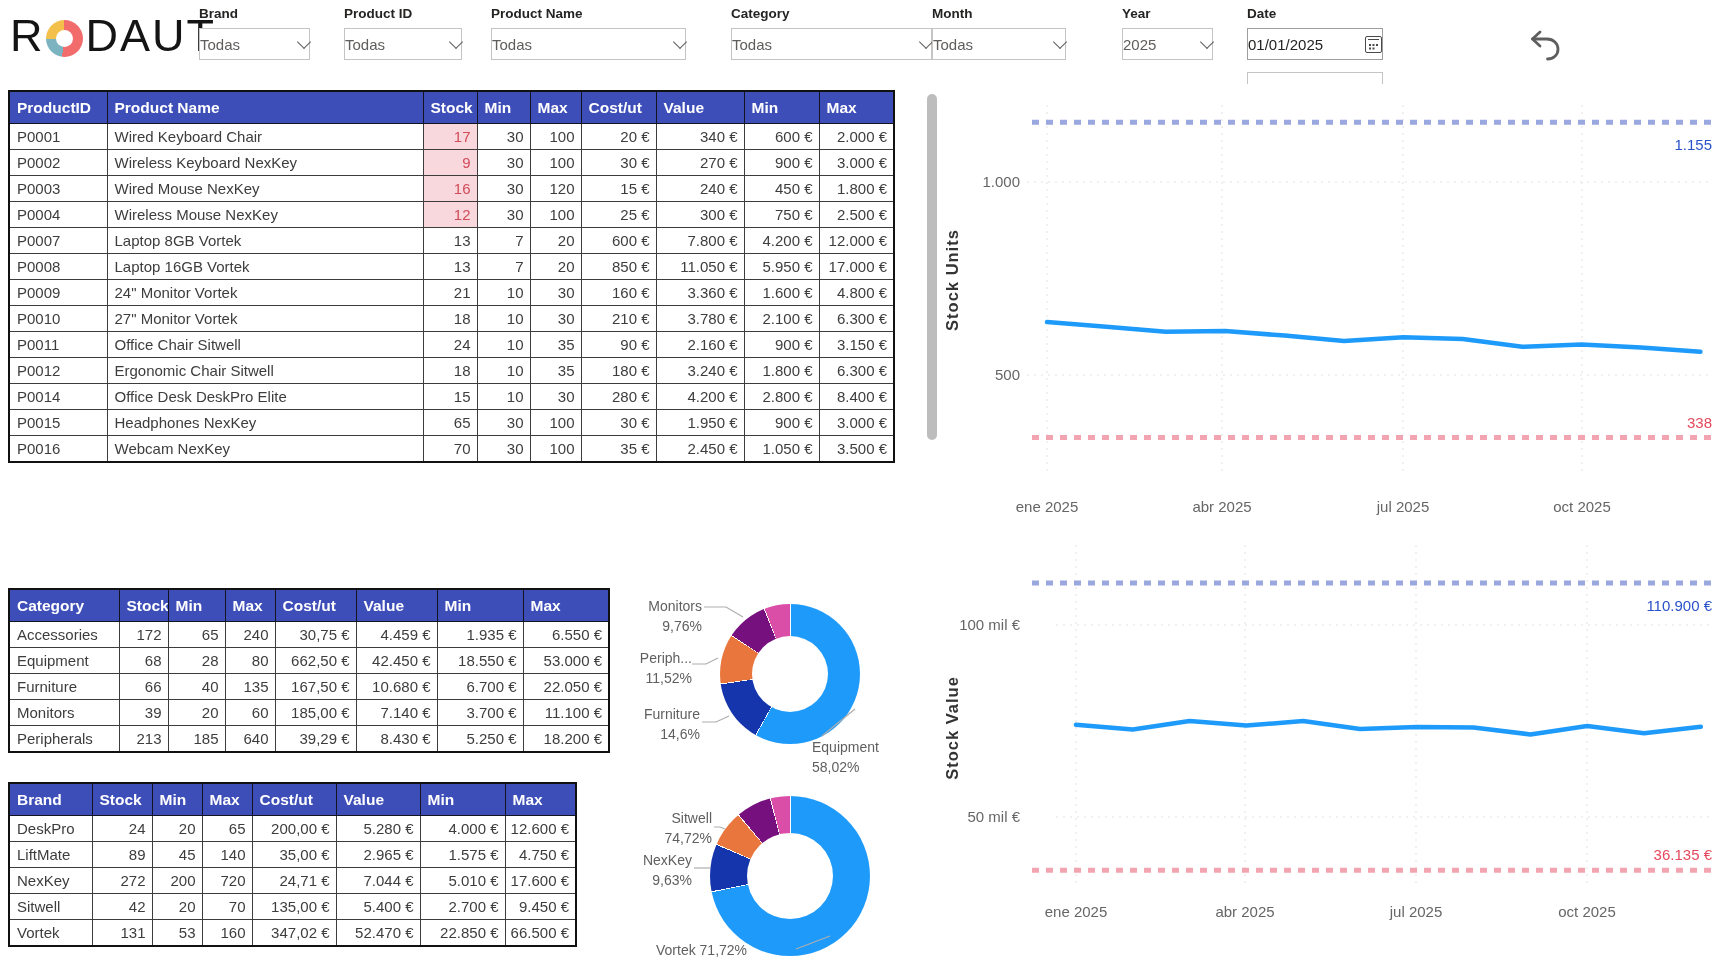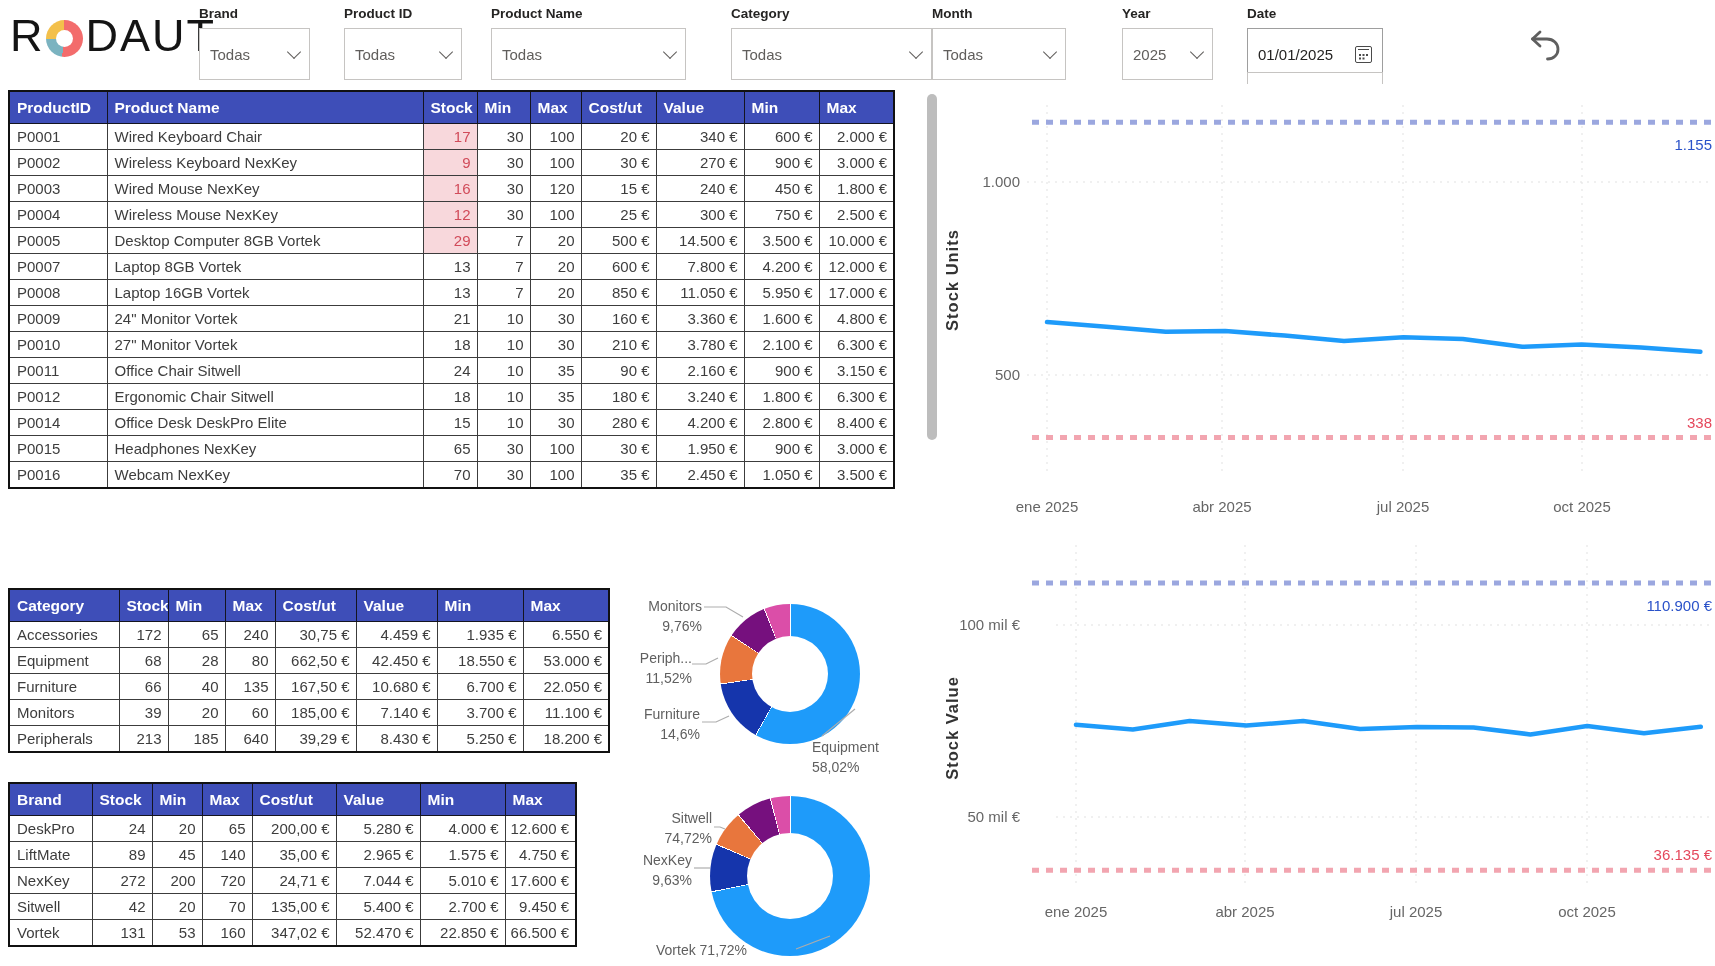--- a/index.html
+++ b/index.html
@@ -10,22 +10,22 @@
   }
   
   .logo{position:absolute;left:10px;top:10px;display:flex;align-items:center;
         font-size:45px;font-weight:500;color:#141414;letter-spacing:2px;}
   .logo-donut{width:37px;height:37px;border-radius:50%;margin:4px 3px 0 1px;
         background:conic-gradient(#F36C6C 0deg 188deg,#7BB3C0 188deg 268deg,#F3C04B 268deg 360deg);
         display:flex;align-items:center;justify-content:center;}
   .logo-donut::after{content:'';width:17px;height:17px;background:#fff;border-radius:50%;}
   .filter{position:absolute;top:6px;}
   .flabel{font-size:13.5px;font-weight:700;color:#252423;margin-bottom:7px;}
-  .fbox{height:52px;border:1px solid #C6C4C2;background:#fff;display:flex;
-        align-items:center;justify-content:space-between;padding:0 10px;
+  .fbox{height:32px;border:1px solid #C6C4C2;background:#fff;display:flex;
+        align-items:center;justify-content:space-between;padding:0 0;
         color:#605E5C;font-size:15px;box-sizing:border-box;}
   .fbox.date{border-color:#9E9E9E;color:#252423;}
   .chev{width:9px;height:9px;border-right:1.4px solid #605E5C;border-bottom:1.4px solid #605E5C;
         transform:rotate(45deg);margin-top:-4px;flex:none;}
   .cal{width:15px;height:15px;border:1.4px solid #4a4a4a;border-radius:2px;position:relative;flex:none;}
   .cal::before{content:'';position:absolute;left:2px;right:2px;top:2.5px;height:1.4px;background:#4a4a4a;}
   .cal::after{content:'';position:absolute;left:2.5px;top:7px;width:2px;height:2px;background:#4a4a4a;
         box-shadow:3.5px 0 #4a4a4a,7px 0 #4a4a4a,0 3.5px #4a4a4a,3.5px 3.5px #4a4a4a;}
   .date-ghost{position:absolute;left:1247px;top:72px;width:136px;height:12px;
         border:1px solid #C6C4C2;border-bottom:none;background:#fff;box-sizing:border-box;}
@@ -201,31 +201,20 @@
         <td class="txt">Wireless Mouse NexKey</td>
         <td class="num alert">12</td>
         <td class="num">30</td>
         <td class="num">100</td>
         <td class="num">25 €</td>
         <td class="num">300 €</td>
         <td class="num">750 €</td>
         <td class="num">2.500 €</td>
       </tr>
       <tr>
-        <td class="txt">P0005</td>
-        <td class="txt">Desktop Computer 8GB Vortek</td>
-        <td class="num alert">29</td>
-        <td class="num">7</td>
-        <td class="num">20</td>
-        <td class="num">500 €</td>
-        <td class="num">14.500 €</td>
-        <td class="num">3.500 €</td>
-        <td class="num">10.000 €</td>
-      </tr>
-      <tr>
         <td class="txt">P0007</td>
         <td class="txt">Laptop 8GB Vortek</td>
         <td class="num">13</td>
         <td class="num">7</td>
         <td class="num">20</td>
         <td class="num">600 €</td>
         <td class="num">7.800 €</td>
         <td class="num">4.200 €</td>
         <td class="num">12.000 €</td>
       </tr>

